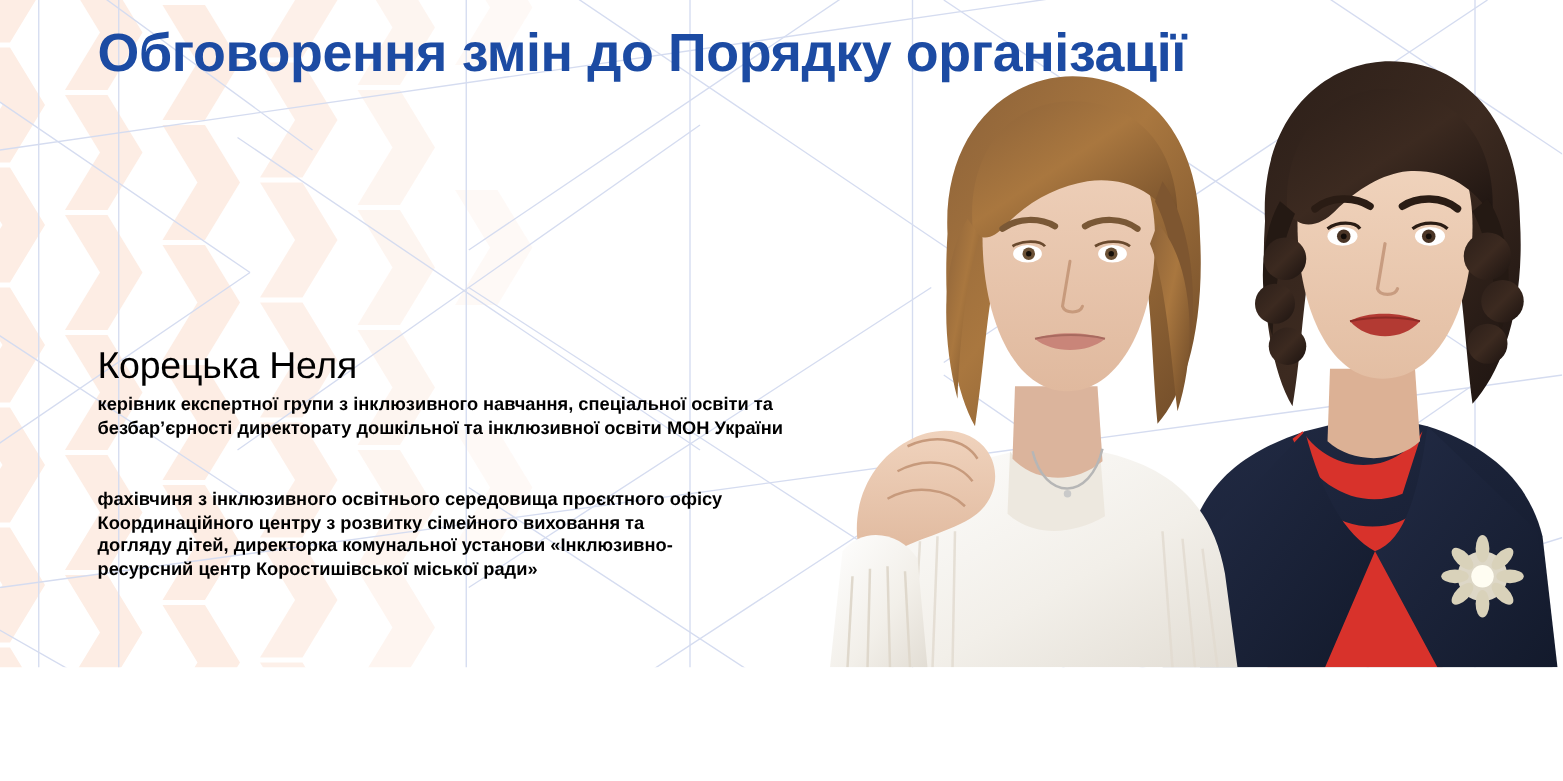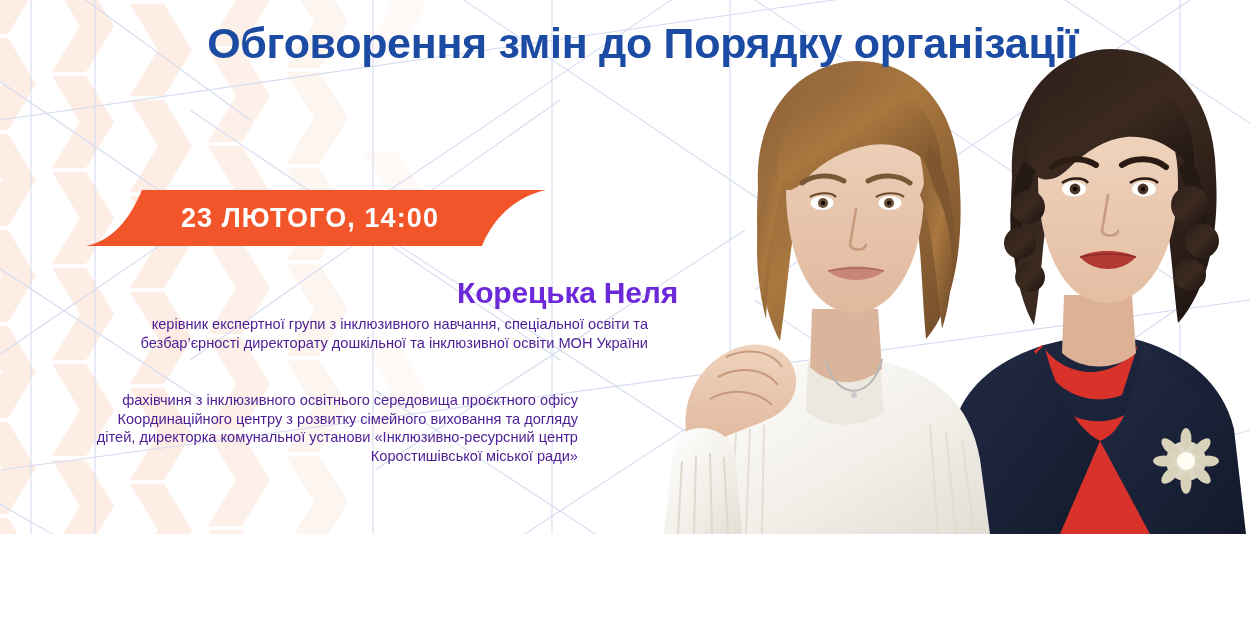--- a/index.html
+++ b/index.html
@@ -9,21 +9,20 @@
     -webkit-font-smoothing:antialiased;
   }
 
   
   #poster{
     position:relative;
     width:1250px;
     height:534px;
     overflow:hidden;
     background:#ffffff;
-    text-align:right;
   }
 
   
   .bg-layer{position:absolute;inset:0;pointer-events:none;}
 
   
   .grid-lines{z-index:1;opacity:1;}
 
   
   .peach-ornament{z-index:0;}
@@ -75,31 +74,31 @@
   
   .speakers{
     position:absolute;
     left:78px;
     top:276px;
     width:600px;
     z-index:6;
   }
   .speaker{margin-bottom:12px;}
   .speaker-name{
-    color:#6d28d9;
+    color:#000000;
     font-size:30px;
-    font-weight:700;
+    font-weight:400;
     line-height:1.12;
     margin:0 0 5px 0;
     letter-spacing:-0.2px;
   }
   .speaker-role{
-    color:#4c1d95;
+    color:#000000;
     font-size:14.6px;
-    font-weight:400;
+    font-weight:700;
     line-height:1.30;
     margin:0;
     max-width:570px;
   }
   .speaker.second{margin-top:19px;}
   .speaker.second .speaker-role{max-width:500px;margin-top:38px;}
 
   
   .photos{
     position:absolute;
@@ -452,26 +451,20 @@
           </g>
         </g>
       </g>
     </svg>
   </div>
 
   <h1 class="title">
     <span class="l1">Обговорення змін до Порядку організації</span>
   </h1>
 
-  <div class="date-ribbon">
-    <svg viewBox="0 0 460 56" preserveAspectRatio="none" aria-hidden="true">
-      <path d="M56,0 L460,0 C432,6 408,26 396,56 L0,56 C28,50 44,28 56,0 Z" fill="#F2552A"></path>
-    </svg>
-    <div class="date-text">23 ЛЮТОГО, 14:00</div>
-  </div>
 
   <div class="speakers">
     <div class="speaker first">
       <p class="speaker-name">Корецька Неля</p>
       <p class="speaker-role">керівник експертної групи з інклюзивного навчання, спеціальної освіти та безбар’єрності директорату дошкільної та інклюзивної освіти МОН України</p>
     </div>
     <div class="speaker second">
       <p class="speaker-role">фахівчиня з інклюзивного освітнього середовища проєктного офісу Координаційного центру з розвитку сімейного виховання та догляду дітей, директорка комунальної установи «Інклюзивно-ресурсний центр Коростишівської міської ради»</p>
     </div>
   </div>

